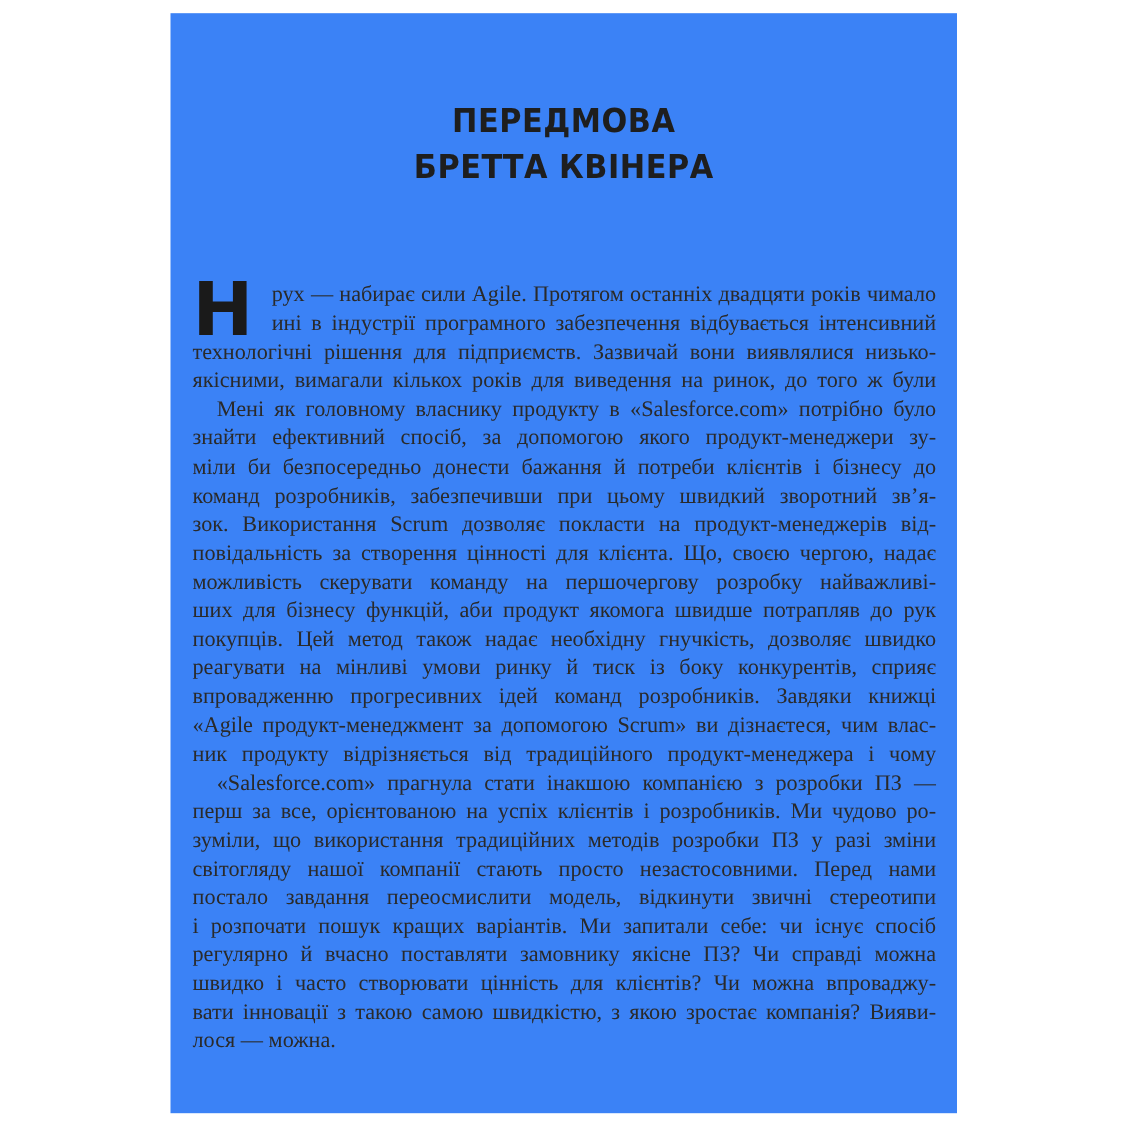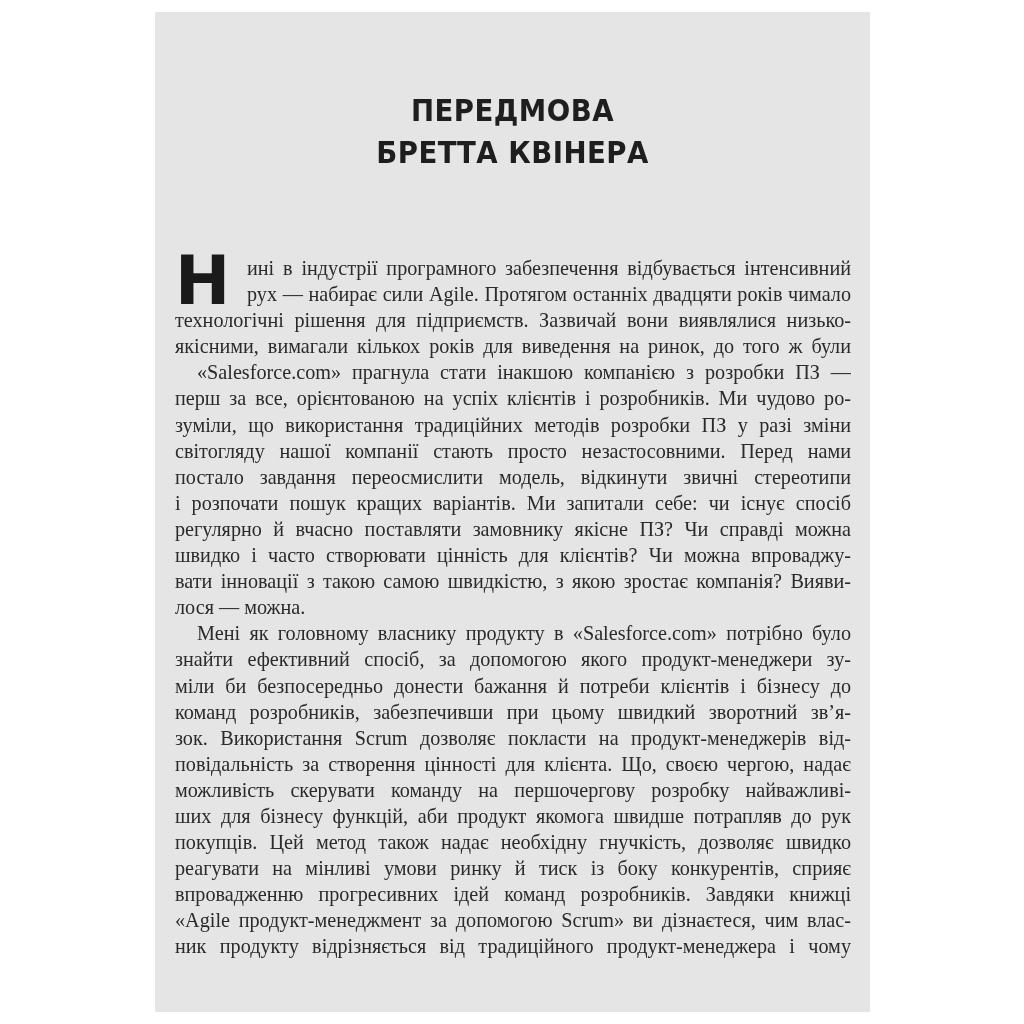--- a/index.html
+++ b/index.html
@@ -9,21 +9,21 @@
       width: 1024px;
       height: 1024px;
       overflow: hidden;
     }
     .page {
       position: absolute;
       left: 155px;
       top: 12px;
       width: 715px;
       height: 1000px;
-      background: #e5e5e5;
+      background: #3b82f6;
     }
     .title {
       position: absolute;
       left: 0;
       top: 78px;
       width: 715px;
       text-align: center;
       font-family: "DejaVu Sans", sans-serif;
       font-weight: bold;
       font-size: 30px;
@@ -77,48 +77,48 @@
 <div class="page">
   <div class="title">
     <div>ПЕРЕДМОВА</div>
     <div>БРЕТТА КВІНЕРА</div>
   </div>
 
   <div class="body">
     <span class="dropcap">Н</span>
 
     <div>
+      <span class="line drop">рух — набирає сили Agile. Протягом останніх двадцяти років чимало</span>
       <span class="line drop">ині в індустрії програмного забезпечення відбувається інтенсивний</span>
-      <span class="line drop">рух — набирає сили Agile. Протягом останніх двадцяти років чимало</span>
       <span class="line">технологічні рішення для підприємств. Зазвичай вони виявлялися низько-</span>
       <span class="line">якісними, вимагали кількох років для виведення на ринок, до того ж були</span>
-    </div>
-
-    <div>
-      <span class="line indent">«Salesforce.com» прагнула стати інакшою компанією з розробки ПЗ —</span>
-      <span class="line">перш за все, орієнтованою на успіх клієнтів і розробників. Ми чудово ро-</span>
-      <span class="line">зуміли, що використання традиційних методів розробки ПЗ у разі зміни</span>
-      <span class="line">світогляду нашої компанії стають просто незастосовними. Перед нами</span>
-      <span class="line">постало завдання переосмислити модель, відкинути звичні стереотипи</span>
-      <span class="line">і розпочати пошук кращих варіантів. Ми запитали себе: чи існує спосіб</span>
-      <span class="line">регулярно й вчасно поставляти замовнику якісне ПЗ? Чи справді можна</span>
-      <span class="line">швидко і часто створювати цінність для клієнтів? Чи можна впроваджу-</span>
-      <span class="line">вати інновації з такою самою швидкістю, з якою зростає компанія? Вияви-</span>
-      <span class="line last">лося — можна.</span>
     </div>
 
     <div>
       <span class="line indent">Мені як головному власнику продукту в «Salesforce.com» потрібно було</span>
       <span class="line">знайти ефективний спосіб, за допомогою якого продукт-менеджери зу-</span>
       <span class="line">міли би безпосередньо донести бажання й потреби клієнтів і бізнесу до</span>
       <span class="line">команд розробників, забезпечивши при цьому швидкий зворотний зв’я-</span>
       <span class="line">зок. Використання Scrum дозволяє покласти на продукт-менеджерів від-</span>
       <span class="line">повідальність за створення цінності для клієнта. Що, своєю чергою, надає</span>
       <span class="line">можливість скерувати команду на першочергову розробку найважливі-</span>
       <span class="line">ших для бізнесу функцій, аби продукт якомога швидше потрапляв до рук</span>
       <span class="line">покупців. Цей метод також надає необхідну гнучкість, дозволяє швидко</span>
       <span class="line">реагувати на мінливі умови ринку й тиск із боку конкурентів, сприяє</span>
       <span class="line">впровадженню прогресивних ідей команд розробників. Завдяки книжці</span>
       <span class="line">«Agile продукт-менеджмент за допомогою Scrum» ви дізнаєтеся, чим влас-</span>
       <span class="line">ник продукту відрізняється від традиційного продукт-менеджера і чому</span>
     </div>
+
+    <div>
+      <span class="line indent">«Salesforce.com» прагнула стати інакшою компанією з розробки ПЗ —</span>
+      <span class="line">перш за все, орієнтованою на успіх клієнтів і розробників. Ми чудово ро-</span>
+      <span class="line">зуміли, що використання традиційних методів розробки ПЗ у разі зміни</span>
+      <span class="line">світогляду нашої компанії стають просто незастосовними. Перед нами</span>
+      <span class="line">постало завдання переосмислити модель, відкинути звичні стереотипи</span>
+      <span class="line">і розпочати пошук кращих варіантів. Ми запитали себе: чи існує спосіб</span>
+      <span class="line">регулярно й вчасно поставляти замовнику якісне ПЗ? Чи справді можна</span>
+      <span class="line">швидко і часто створювати цінність для клієнтів? Чи можна впроваджу-</span>
+      <span class="line">вати інновації з такою самою швидкістю, з якою зростає компанія? Вияви-</span>
+      <span class="line last">лося — можна.</span>
+    </div>
   </div>
 </div>
 
 </body></html>

